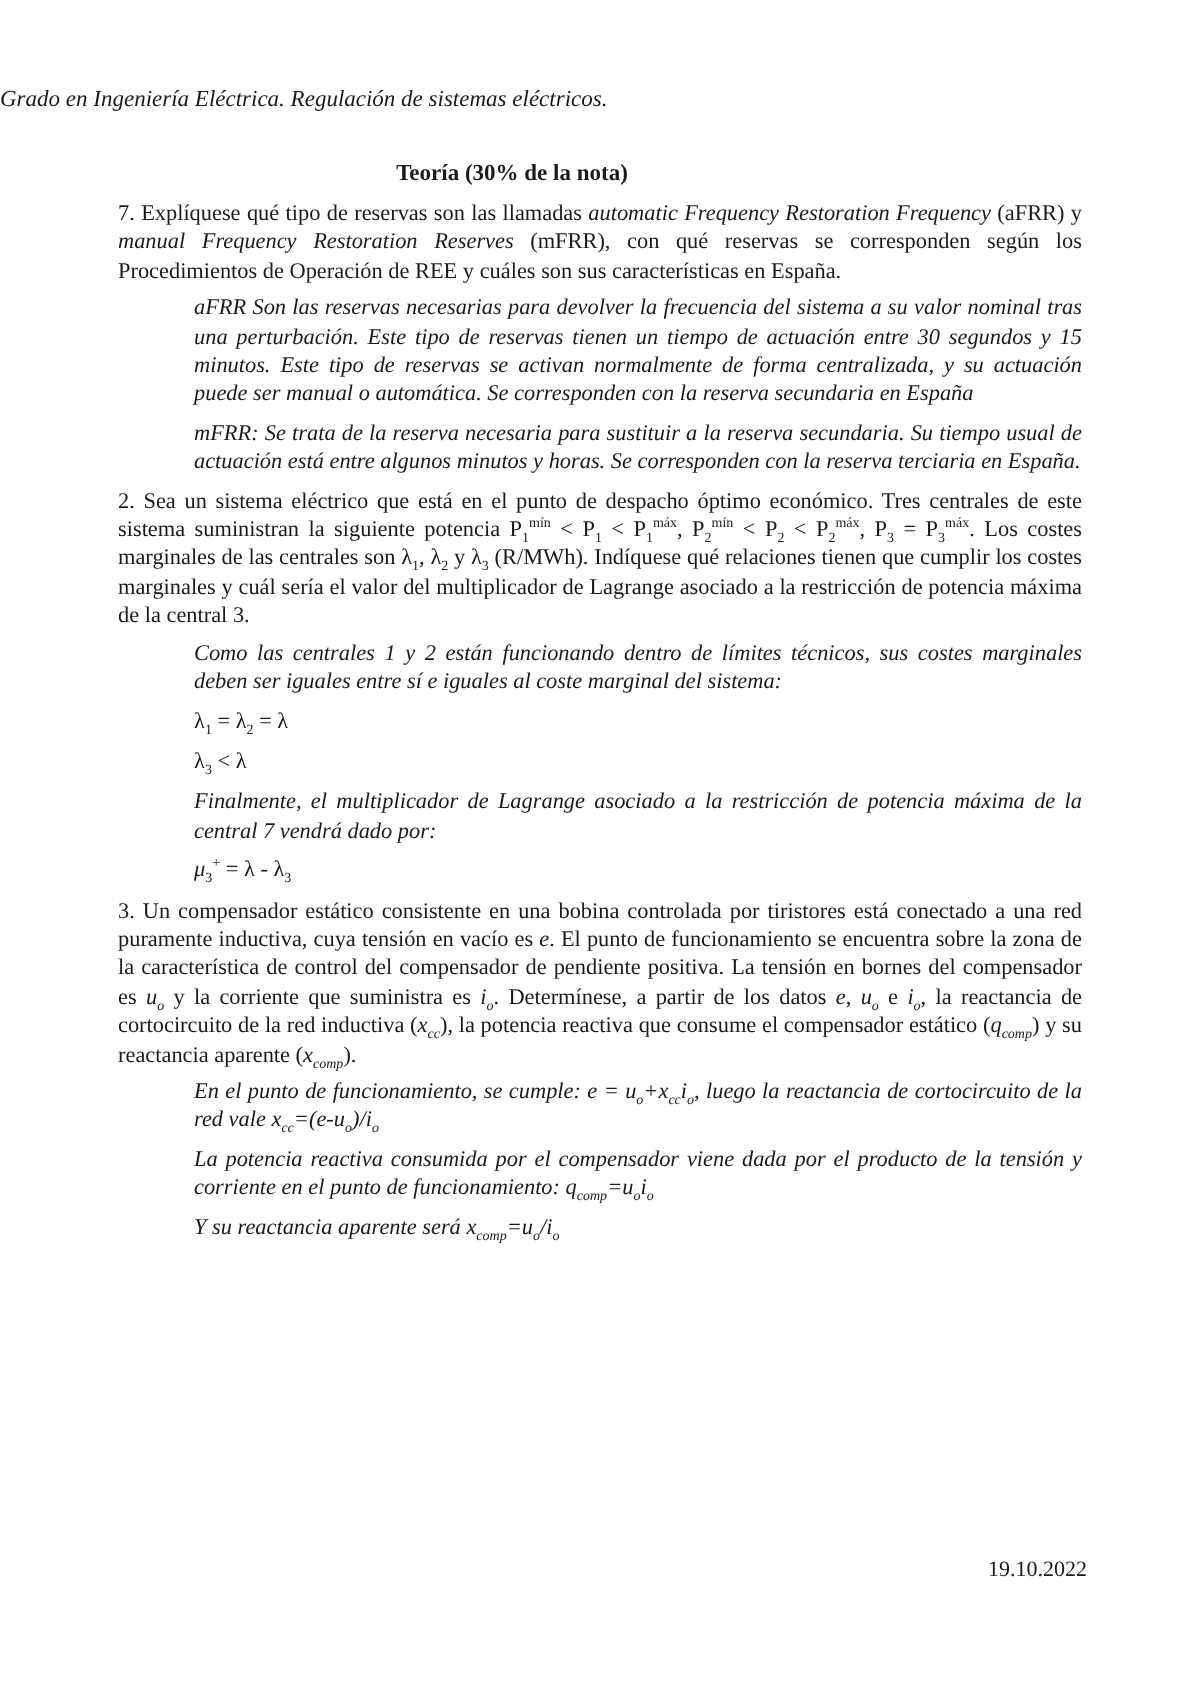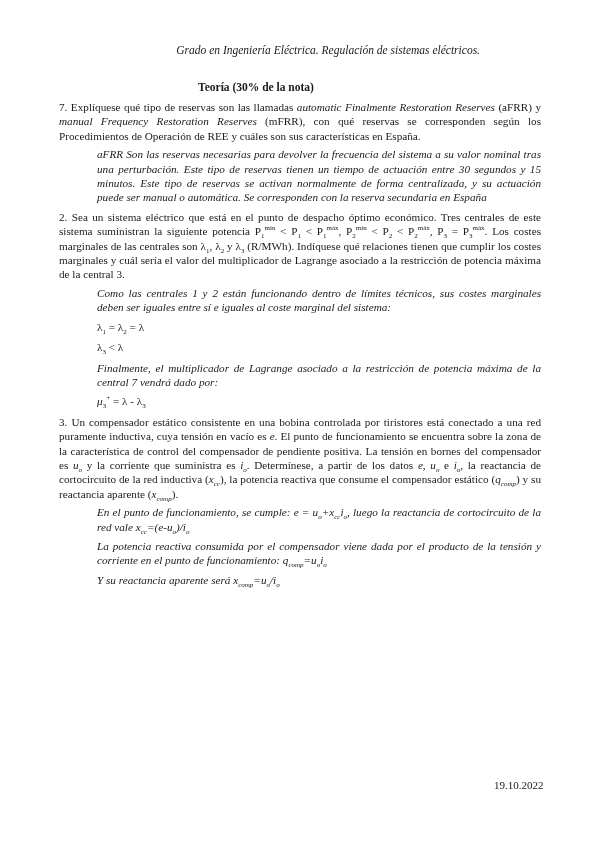--- a/index.html
+++ b/index.html
@@ -1,38 +1,39 @@
 <!DOCTYPE html>
 <html><head>
 <meta charset="utf-8">
 <style>
   html, body { margin: 0; padding: 0; background: #ffffff; }
   body { width: 600px; height: 848px; position: relative; overflow: hidden;
          font-family: "Liberation Serif", "DejaVu Serif", serif; color: #1a1a1a; }
-  .header { position: absolute; top: 44px; left: 0; width: 480px; text-align: right;
+  .header { position: absolute; top: 44px; left: 0; width: 480px; text-align: left;
             font-style: italic; font-size: 11.5px; }
   .title { position: absolute; top: 81px; left: 0; width: 512px; text-align: center;
            font-weight: bold; font-size: 11.5px; }
   .content { position: absolute; top: 100px; left: 59px; width: 482px; font-size: 11.2px; line-height: 14.4px; }
   .q { text-align: justify; margin: 0 0 4px 0; }
   .ans { margin: 0 0 5px 38px; font-style: italic; text-align: justify; }
   .eq { margin: 4px 0 6px 38px; font-style: normal; }
   sub, sup { font-size: 7px; line-height: 0; }
   .footer { position: absolute; top: 779px; left: 494px; font-size: 11px; }
 </style>
 </head>
 <body>
 
 <div class="header">Grado en Ingeniería Eléctrica. Regulación de sistemas eléctricos.</div>
 <div class="title">Teoría (30% de la nota)</div>
 
 <div class="content">
 
-  <p class="q"><span>7. Explíquese qué tipo de reservas son las llamadas </span><i>automatic Finalmente Restoration Reserves</i><span> (aFRR) y </span><i>manual Frequency Restoration Reserves</i><span> (mFRR), con qué reservas se corresponden según los Procedimientos de Operación de REE y cuáles son sus características en España.</span></p>
+  <p class="q"><span>7. Explíquese qué tipo de reservas son las llamadas </span><i>automatic Frequency Restoration Frequency</i><span> (aFRR) y </span><i>manual Frequency Restoration Reserves</i><span> (mFRR), con qué reservas se corresponden según los Procedimientos de Operación de REE y cuáles son sus características en España.</span></p>
   <p class="ans">aFRR Son las reservas necesarias para devolver la frecuencia del sistema a su valor nominal tras una perturbación. Este tipo de reservas tienen un tiempo de actuación entre 30 segundos y 15 minutos. Este tipo de reservas se activan normalmente de forma centralizada, y su actuación puede ser manual o automática. Se corresponden con la reserva secundaria en España</p>
+  <p class="ans">mFRR: Se trata de la reserva necesaria para sustituir a la reserva secundaria. Su tiempo usual de actuación está entre algunos minutos y horas. Se corresponden con la reserva terciaria en España.</p>
 
   <p class="q">2. Sea un sistema eléctrico que está en el punto de despacho óptimo económico. Tres centrales de este sistema suministran la siguiente potencia P<sub>1</sub><sup>mín</sup> &lt; P<sub>1</sub> &lt; P<sub>1</sub><sup>máx</sup>, P<sub>2</sub><sup>mín</sup> &lt; P<sub>2</sub> &lt; P<sub>2</sub><sup>máx</sup>, P<sub>3</sub> = P<sub>3</sub><sup>máx</sup>. Los costes marginales de las centrales son λ<sub>1</sub>, λ<sub>2</sub> y λ<sub>3</sub> (R/MWh). Indíquese qué relaciones tienen que cumplir los costes marginales y cuál sería el valor del multiplicador de Lagrange asociado a la restricción de potencia máxima de la central 3.</p>
   <p class="ans">Como las centrales 1 y 2 están funcionando dentro de límites técnicos, sus costes marginales deben ser iguales entre sí e iguales al coste marginal del sistema:</p>
   <div class="eq">λ<sub>1</sub> = λ<sub>2</sub> = λ</div>
   <div class="eq">λ<sub>3</sub> &lt; λ</div>
   <p class="ans">Finalmente, el multiplicador de Lagrange asociado a la restricción de potencia máxima de la central 7 vendrá dado por:</p>
   <div class="eq"><i>μ</i><sub>3</sub><sup>+</sup> = λ - λ<sub>3</sub></div>
 
   <p class="q">3. Un compensador estático consistente en una bobina controlada por tiristores está conectado a una red puramente inductiva, cuya tensión en vacío es <i>e</i>. El punto de funcionamiento se encuentra sobre la zona de la característica de control del compensador de pendiente positiva. La tensión en bornes del compensador es <i>u<sub>o</sub></i> y la corriente que suministra es <i>i<sub>o</sub></i>. Determínese, a partir de los datos <i>e</i>, <i>u<sub>o</sub></i> e <i>i<sub>o</sub></i>, la reactancia de cortocircuito de la red inductiva (<i>x<sub>cc</sub></i>), la potencia reactiva que consume el compensador estático (<i>q<sub>comp</sub></i>) y su reactancia aparente (<i>x<sub>comp</sub></i>).</p>
   <p class="ans">En el punto de funcionamiento, se cumple: e = u<sub>o</sub>+x<sub>cc</sub>i<sub>o</sub>, luego la reactancia de cortocircuito de la red vale x<sub>cc</sub>=(e-u<sub>o</sub>)/i<sub>o</sub></p>

